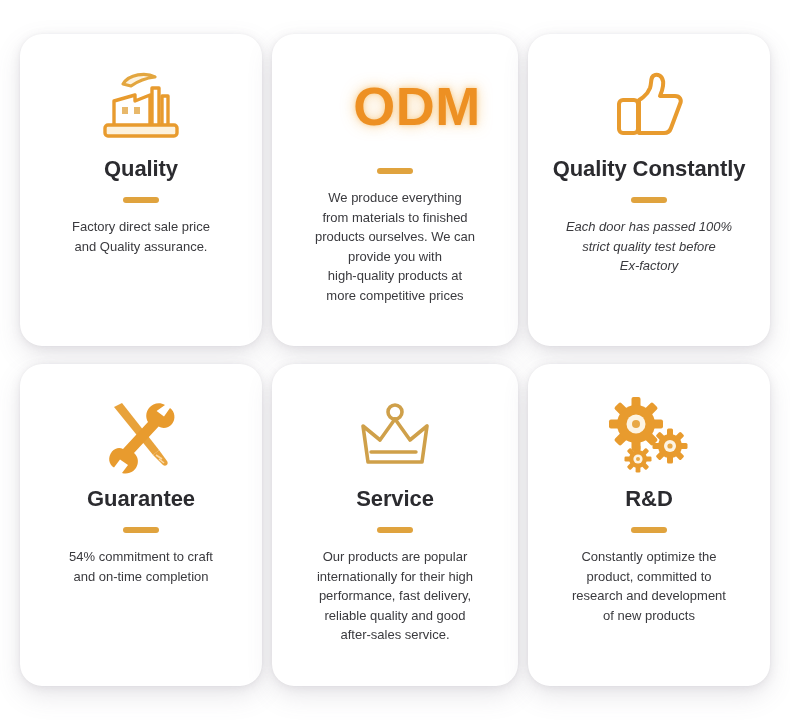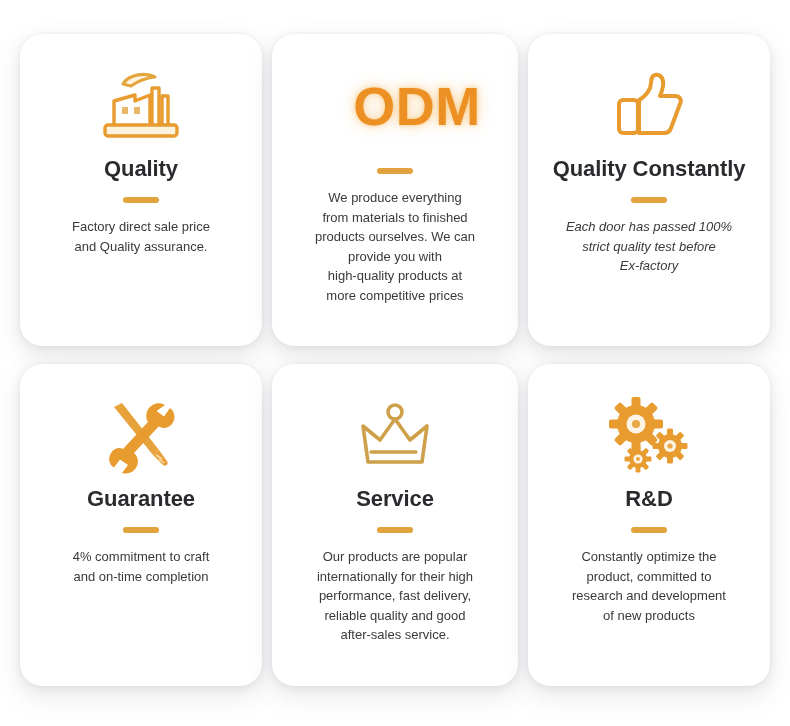--- a/index.html
+++ b/index.html
@@ -147,21 +147,21 @@
           <path d="M58 62 L63 66" stroke="#FBD9A4" stroke-width="1.6"></path>
 
           <path d="M64 8 C59 5, 52 6, 48 11 C44.5 15.4, 44.6 21, 47 25 L22 52
                    C18.5 50, 14 51, 11 54.5 C6.5 60, 7.6 67.4, 13 70.6 L19 62.5 L27 68 L21 76
                    C28 78, 35 74, 36.6 67 C37.6 62.6, 36 58.6, 33 56 L57.6 29.6
                    C62 32, 67.6 31, 71 27 C75 22, 74 14.6, 69 11 L63 19.4 L55.6 14 Z" fill="#E89B2E"></path>
         </svg>
       </div>
       <div class="title">Guarantee</div>
       <div class="divider"></div>
-      <div class="desc">4% commitment to craft
+      <div class="desc">54% commitment to craft
 and on-time completion</div>
     </div>
 
     <div class="card card-service">
       <div class="icon-wrap">
         <svg width="82" height="72" viewBox="0 0 82 72" fill="none">
           <circle cx="41" cy="12" r="7" stroke="#CFA04A" stroke-width="3.6" fill="#ffffff"></circle>
           <path d="M9 26 L26 40 L41 19 L56 40 L73 26 L68 62 L14 62 Z" stroke="#CFA04A" stroke-width="3.6" stroke-linejoin="round" fill="#ffffff"></path>
           <path d="M17 52 L62 52" stroke="#CFA04A" stroke-width="3.4" stroke-linecap="round"></path>
         </svg>

